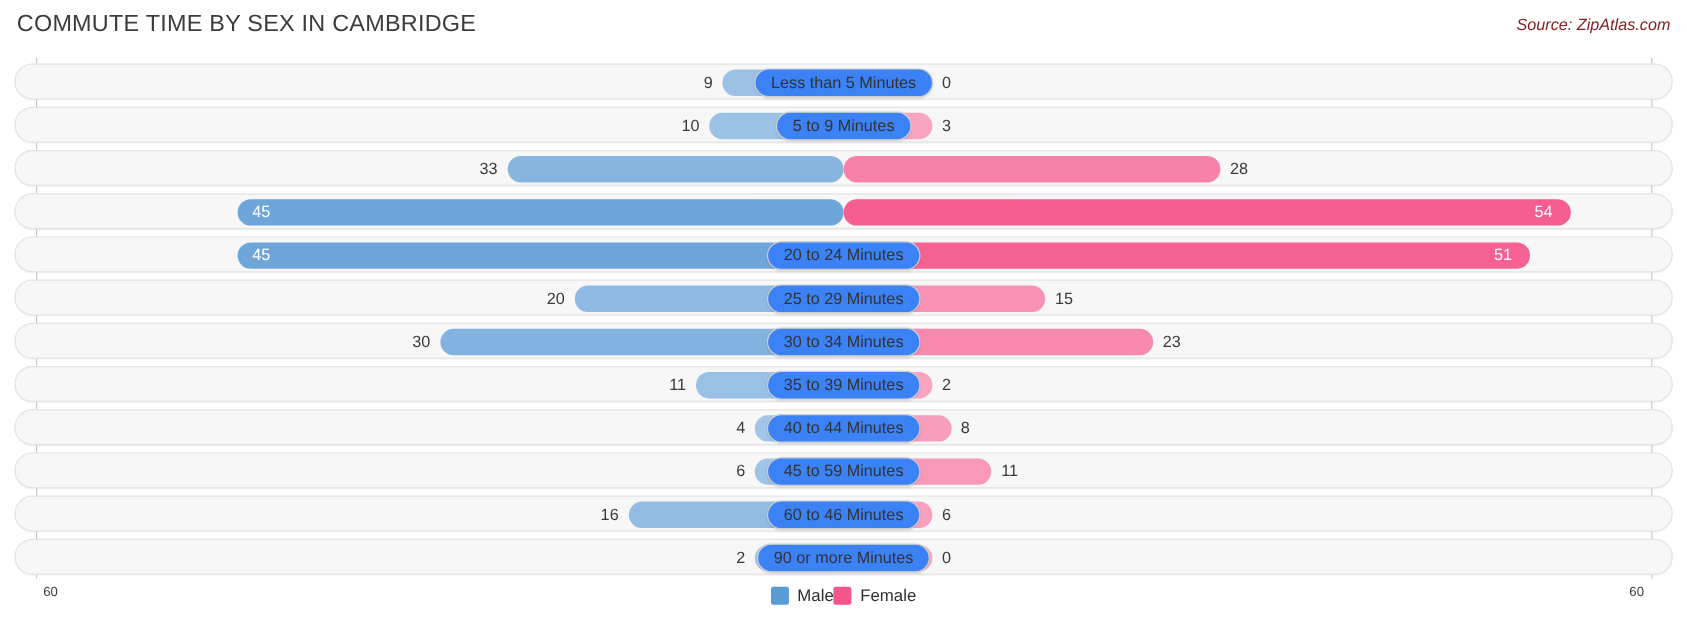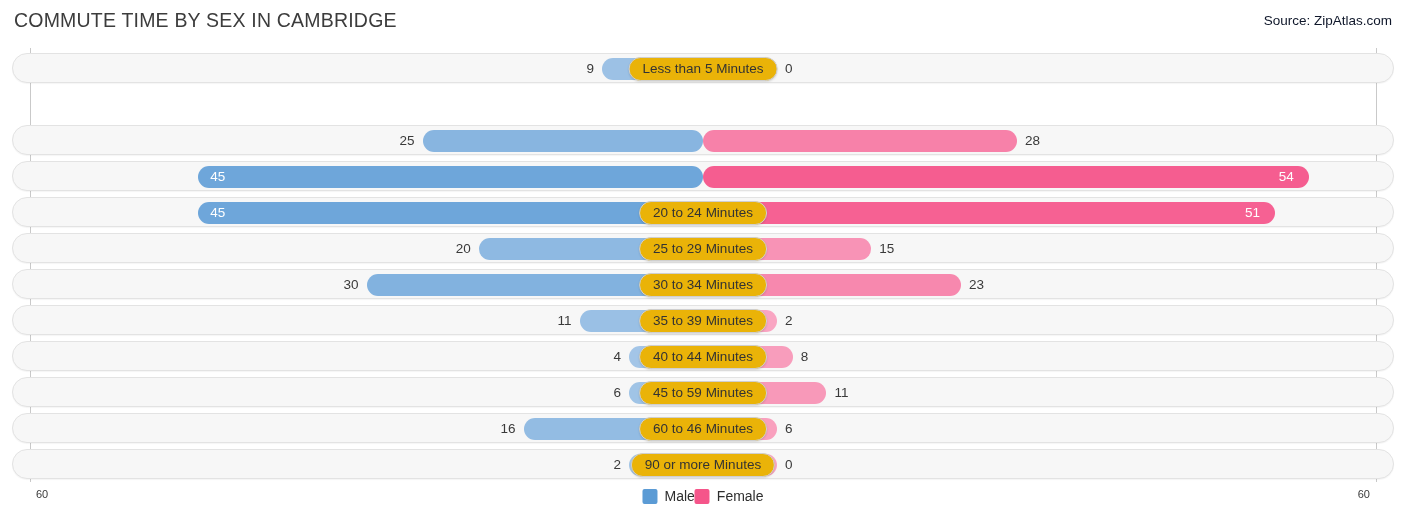--- a/index.html
+++ b/index.html
@@ -15,21 +15,21 @@
 
   
   .header { position:absolute; left:0; top:0; width:1406px; height:42px; }
   .chart-title {
     position:absolute; left:14px; top:9px;
     font-size:19.5px; letter-spacing:.2px; color:#3c3c3c;
     white-space:nowrap;
   }
   .chart-source {
     position:absolute; right:14px; top:13px;
-    font-size:13.5px; color:#0f172a;
+    font-size:13.5px; font-style:italic; color:#7f1d1d;
     white-space:nowrap;
   }
 
   
   .plot { position:absolute; left:0; top:48px; width:1406px; height:434px; }
   .axis-line { position:absolute; top:0; width:1px; height:434px; background:#c9c9c9; }
   .axis-left  { left:30px; }
   .axis-right { left:1376px; }
 
   .row {
@@ -52,21 +52,21 @@
   .val {
     position:absolute; top:4px; height:22px; line-height:22px;
     font-size:13.5px; color:#3a3a3a; white-space:nowrap;
   }
   .val-in { color:#ffffff; }
 
   
   .cat-pill {
     position:absolute; top:3px; height:24px; line-height:22px;
     left:50%; transform:translateX(-50%);
-    background:#eab308;
+    background:#3b82f6;
     border:1px solid #cfcfcf;
     border-radius:12px;
     padding:0 13px;
     font-size:13.5px; color:#333;
     white-space:nowrap;
     box-shadow:0 1px 2px rgba(0,0,0,.13);
   }
 
   
   .footer { position:absolute; left:0; top:484px; width:1406px; height:39px; }
@@ -98,24 +98,31 @@
   <div class="plot" id="plot-area">
     <div class="axis-line axis-left"></div>
     <div class="axis-line axis-right"></div>
   <div class="row" style="top: 5px;">
         <div class="bar bar-male" style="width: 100.95px; background: rgb(156, 193, 229);"></div>
         <div class="bar bar-female" style="width: 74px; background: rgb(249, 168, 196);"></div>
         <div class="val" style="right: calc(50% + 108.95px);">9</div>
         <div class="val" style="left: calc(50% + 82px);">0</div>
         <div class="cat-pill">Less than 5 Minutes</div>
       </div>
+      <div class="row" style="top: 41px;">
+        <div class="bar bar-male" style="width: 112.167px; background: rgb(155, 193, 229);"></div>
+        <div class="bar bar-female" style="width: 74px; background: rgb(249, 164, 193);"></div>
+        <div class="val" style="right: calc(50% + 120.167px);">10</div>
+        <div class="val" style="left: calc(50% + 82px);">3</div>
+        <div class="cat-pill">5 to 9 Minutes</div>
+      </div>
       <div class="row" style="top: 77px;">
         <div class="bar bar-male" style="width: 280.417px; background: rgb(136, 181, 224);"></div>
         <div class="bar bar-female" style="width: 314.067px; background: rgb(247, 129, 169);"></div>
-        <div class="val" style="right: calc(50% + 288.417px);">25</div>
+        <div class="val" style="right: calc(50% + 288.417px);">33</div>
         <div class="val" style="left: calc(50% + 322.067px);">28</div>
       </div>
       <div class="row" style="top: 113px;">
         <div class="bar bar-male" style="width: 504.75px; background: rgb(110, 166, 218);"></div>
         <div class="bar bar-female" style="width: 605.7px; background: rgb(245, 93, 144);"></div>
         <div class="val val-in" style="right: auto; left: calc(50% - 492.75px); text-align: left;">45</div>
         <div class="val val-in" style="left: calc(50% + 575.7px);">54</div>
       </div>
       <div class="row" style="top: 149px;">
         <div class="bar bar-male" style="width: 504.75px; background: rgb(110, 166, 218);"></div>

